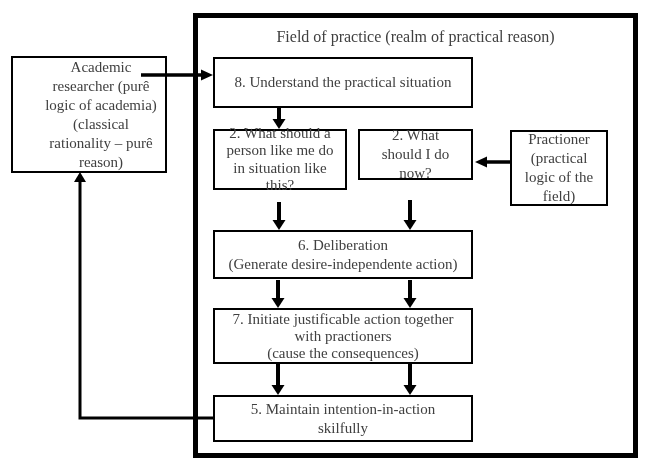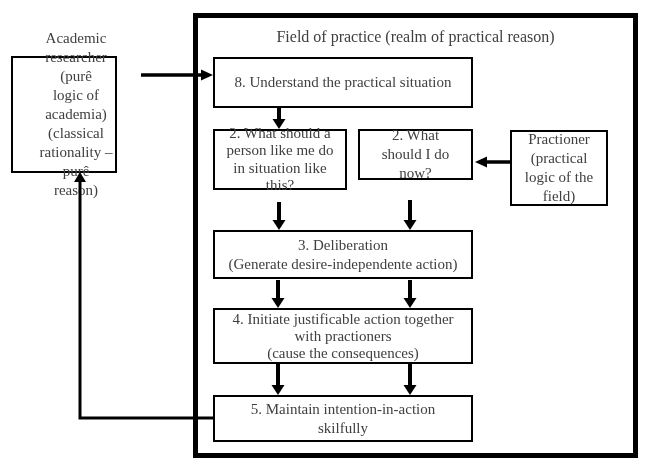--- a/index.html
+++ b/index.html
@@ -43,21 +43,21 @@
     align-items: center;
     justify-content: center;
     text-align: center;
     font-size: 15px;
   }
   .node-label {
     white-space: pre-line;
     display: block;
     width: 100%;
   }
-  .node-academic      { left: 11px;  top: 56px;  width: 106px; height: 117px; line-height: 19px; padding-left: 24px; }
+  .node-academic      { left: 11px;  top: 56px;  width: 156px; height: 117px; line-height: 19px; padding-left: 24px; }
   .node-step1         { left: 213px; top: 57px;  width: 260px; height: 51px;  line-height: 19px; }
   .node-step2a        { left: 213px; top: 129px; width: 134px; height: 61px;  line-height: 17.5px; }
   .node-step2b        { left: 358px; top: 129px; width: 115px; height: 51px;  line-height: 19px; }
   .node-practitioner  { left: 510px; top: 130px; width: 98px;  height: 76px;  line-height: 19px; }
   .node-step3         { left: 213px; top: 230px; width: 260px; height: 49px;  line-height: 19px; }
   .node-step4         { left: 213px; top: 308px; width: 260px; height: 56px;  line-height: 17px; }
   .node-step5         { left: 213px; top: 395px; width: 260px; height: 47px;  line-height: 19px; }
   .arrows {
     position: absolute;
     left: 0;
@@ -105,26 +105,26 @@
   </div>
 
   <div class="node node-practitioner">
     <span class="node-label">Practioner
 (practical
 logic of the
 field)</span>
   </div>
 
   <div class="node node-step3">
-    <span class="node-label">3. Deliberation
+    <span class="node-label">6. Deliberation
 (Generate desire-independente action)</span>
   </div>
 
   <div class="node node-step4">
-    <span class="node-label">4. Initiate justificable action together
+    <span class="node-label">7. Initiate justificable action together
 with practioners
 (cause the consequences)</span>
   </div>
 
   <div class="node node-step5">
     <span class="node-label">5. Maintain intention-in-action
 skilfully</span>
   </div>
 
   <svg class="arrows" viewBox="0 0 645 465">

